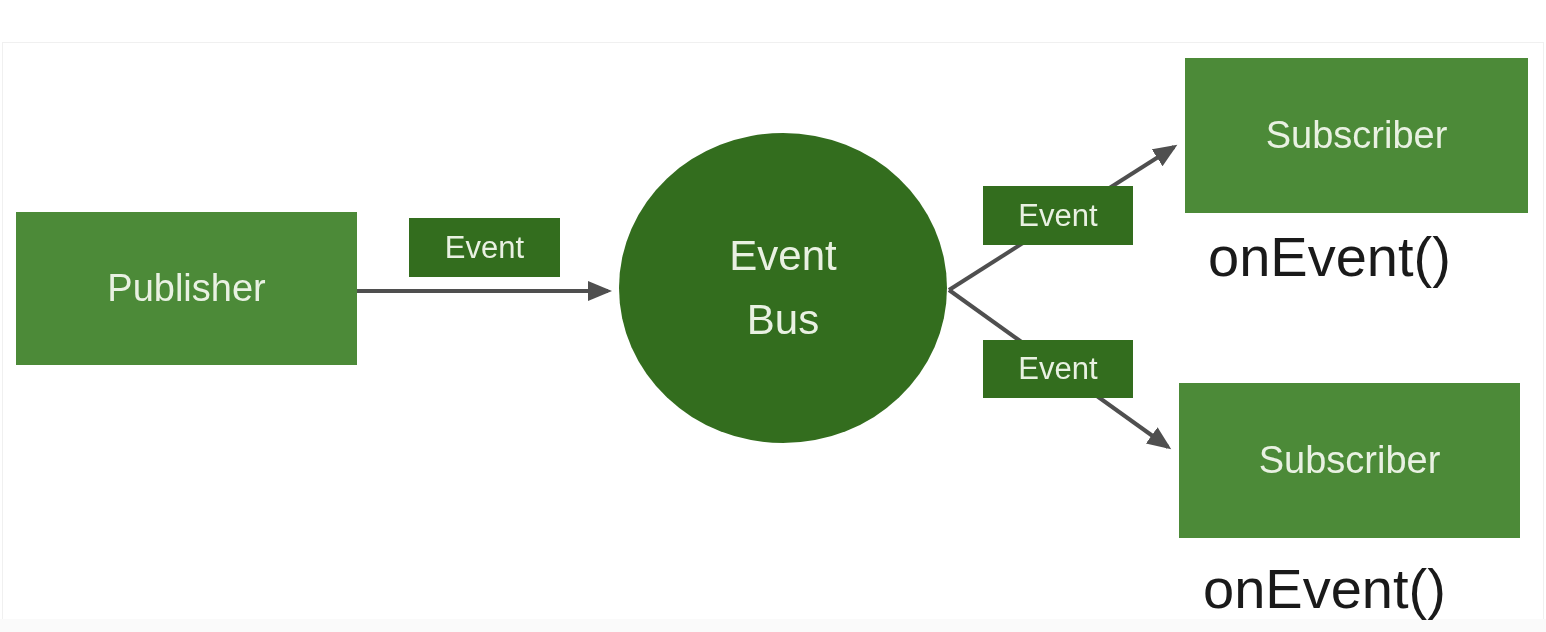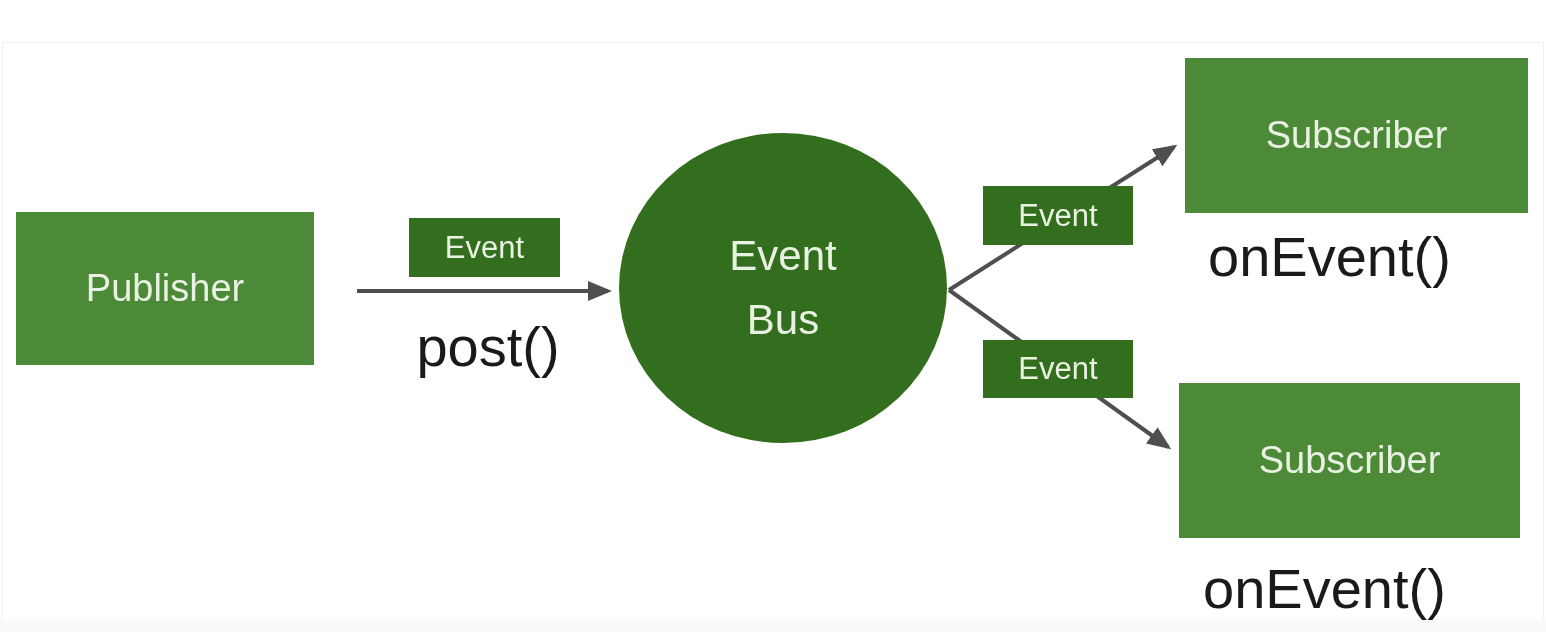--- a/index.html
+++ b/index.html
@@ -77,21 +77,21 @@
   .watermark {
     position: absolute;
     right: 6px;
     top: 599px;
     color: var(--watermark-gray, #9b9b9b);
     font-size: 19px;
     white-space: nowrap;
   }
 
   
-  #publisher-box   { left: 16px;   top: 212px; width: 298px; height: 153px; }
+  #publisher-box   { left: 16px;   top: 212px; width: 341px; height: 153px; }
   #event-left      { left: 409px;  top: 218px; width: 151px; height: 59px; }
   #post-label      { left: 408px;  top: 314px; width: 160px; text-align: center; }
   #event-bus       { left: 619px;  top: 133px; width: 328px; height: 310px; }
   #event-top       { left: 983px;  top: 186px; width: 150px; height: 59px; }
   #event-bottom    { left: 983px;  top: 340px; width: 150px; height: 58px; }
   #subscriber-top  { left: 1185px; top: 58px;  width: 343px; height: 155px; }
   #onevent-top     { left: 1208px; top: 224px; }
   #subscriber-bottom { left: 1179px; top: 383px; width: 341px; height: 155px; }
   #onevent-bottom  { left: 1203px; top: 556px; }
 </style>
@@ -118,21 +118,20 @@
   </svg>
 
   <div id="publisher-box" class="node big-box">
     <span>Publisher</span>
   </div>
 
   <div id="event-left" class="node small-box">
     <span>Event</span>
   </div>
 
-  <div id="post-label" class="method-label">post()</div>
 
   <div id="event-bus" class="node bus-circle">
     <span>Event</span>
     <span>Bus</span>
   </div>
 
   <div id="event-top" class="node small-box">
     <span>Event</span>
   </div>
 

